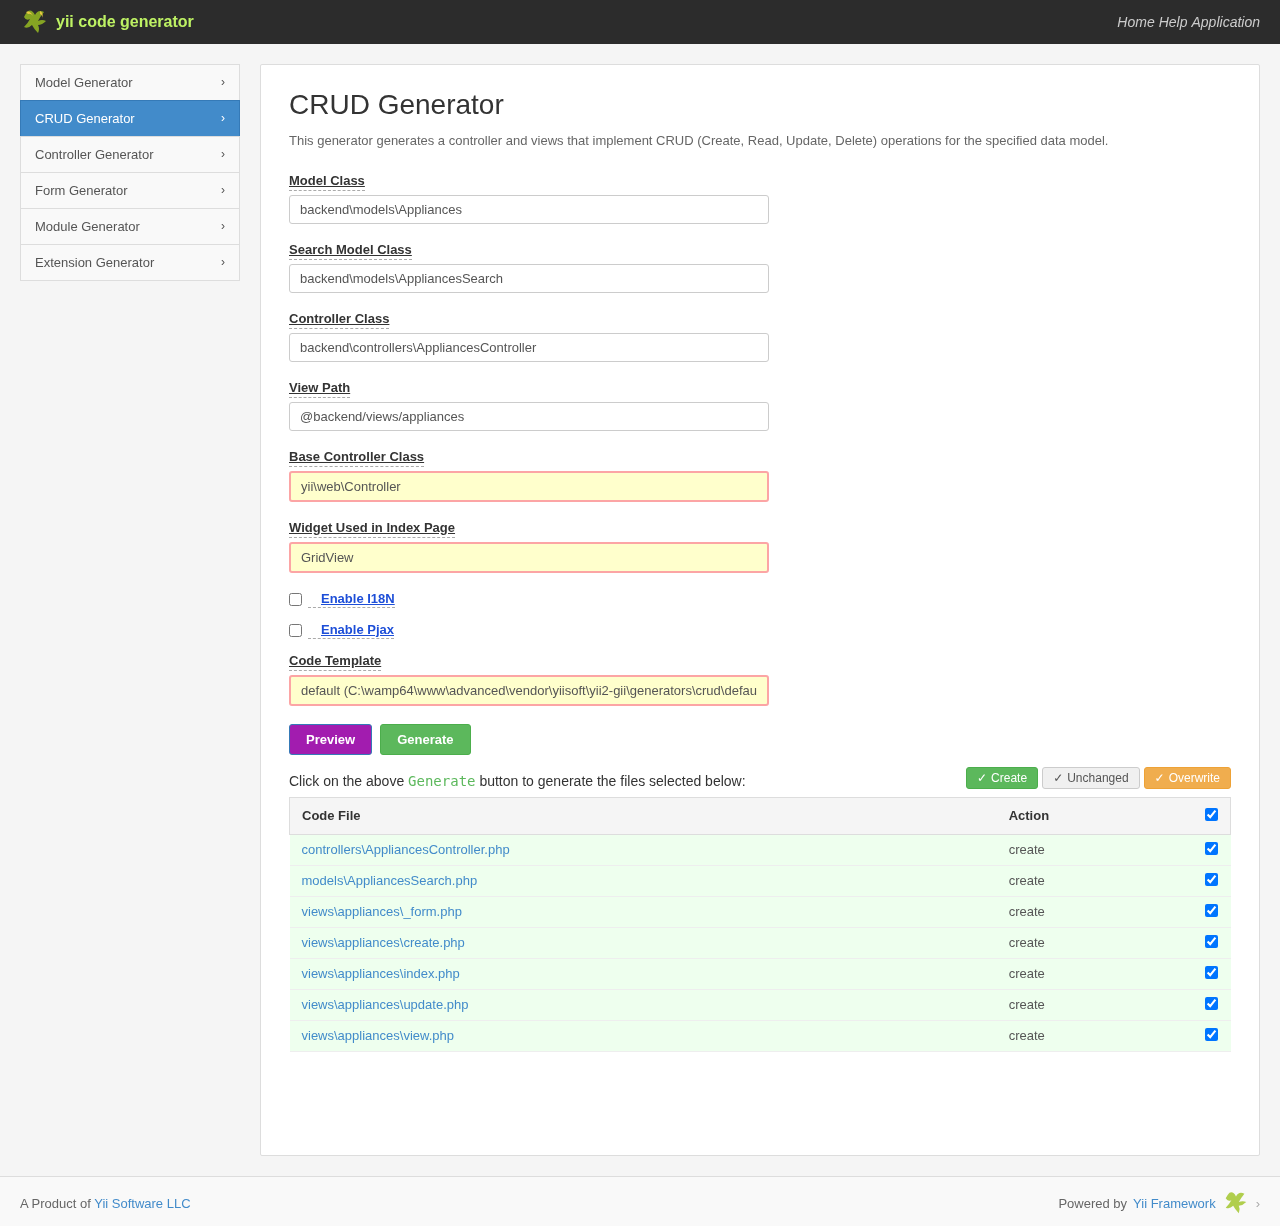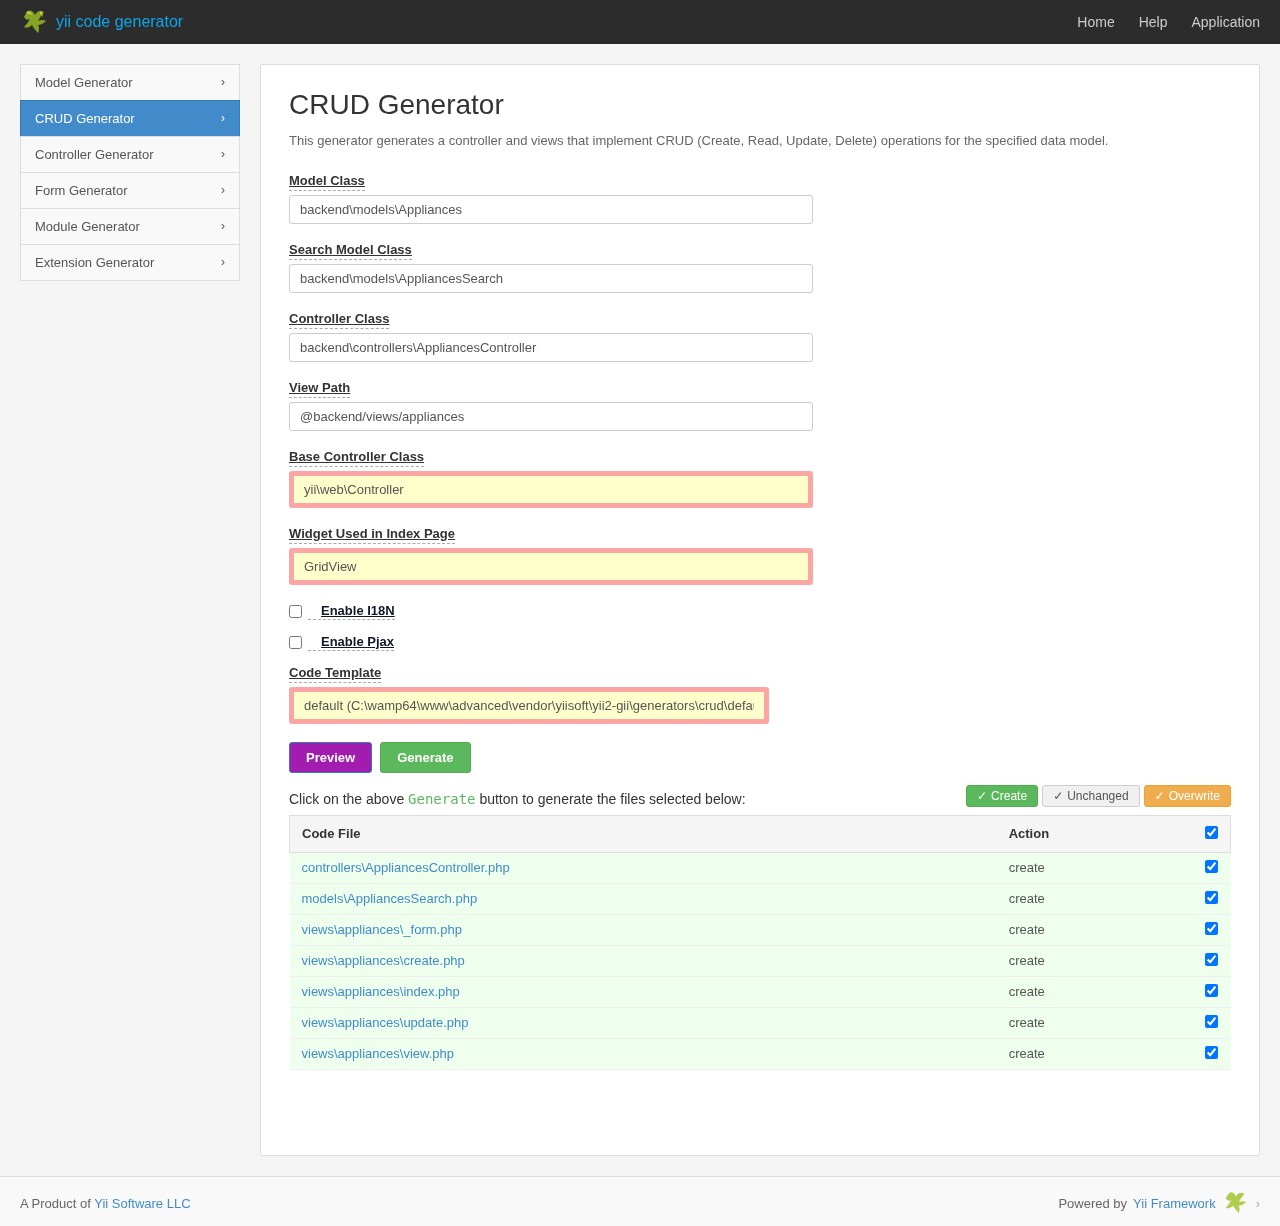--- a/index.html
+++ b/index.html
@@ -17,27 +17,28 @@
     .header-logo {
       display: flex;
       align-items: center;
       gap: 6px;
     }
     .logo-icon {
       width: 30px;
       height: 30px;
     }
     .header-title {
-      color: #0ea5e9;
+      color: #bef264;
       font-size: 16px;
-      font-weight: normal;
+      font-weight: bold;
     }
     .header-nav {
       display: flex;
-      gap: 24px;
+      gap: 4px;
+      font-style: italic;
     }
     .header-nav a {
       color: #ccc;
       text-decoration: none;
       font-size: 14px;
     }
 
     
     .main-layout {
       display: flex;
@@ -105,42 +106,42 @@
       font-weight: bold;
       font-size: 13px;
       color: #333;
       margin-bottom: 4px;
       border-bottom: 1px dashed #aaa;
       padding-bottom: 2px;
       width: fit-content;
       text-decoration: underline;
     }
     .form-input {
-      width: 524px;
+      width: 480px;
       padding: 6px 10px;
       border: 1px solid #ccc;
       border-radius: 3px;
       font-size: 13px;
       color: #555;
       background: #fff;
     }
     .form-input.readonly-yellow {
       background: #ffffcc;
-      border: 5px solid #fca5a5;
+      border: 2px solid #fca5a5;
     }
 
     .checkbox-group {
       display: flex;
       align-items: center;
       gap: 6px;
       margin-bottom: 14px;
     }
     .checkbox-group label {
       font-size: 13px;
-      color: #0f172a;
+      color: #1d4ed8;
       border-bottom: 1px dashed #aaa;
       padding-bottom: 1px;
       padding-left: 13px;
     }
 
     
     .btn-row {
       display: flex;
       gap: 8px;
       margin-bottom: 18px;

